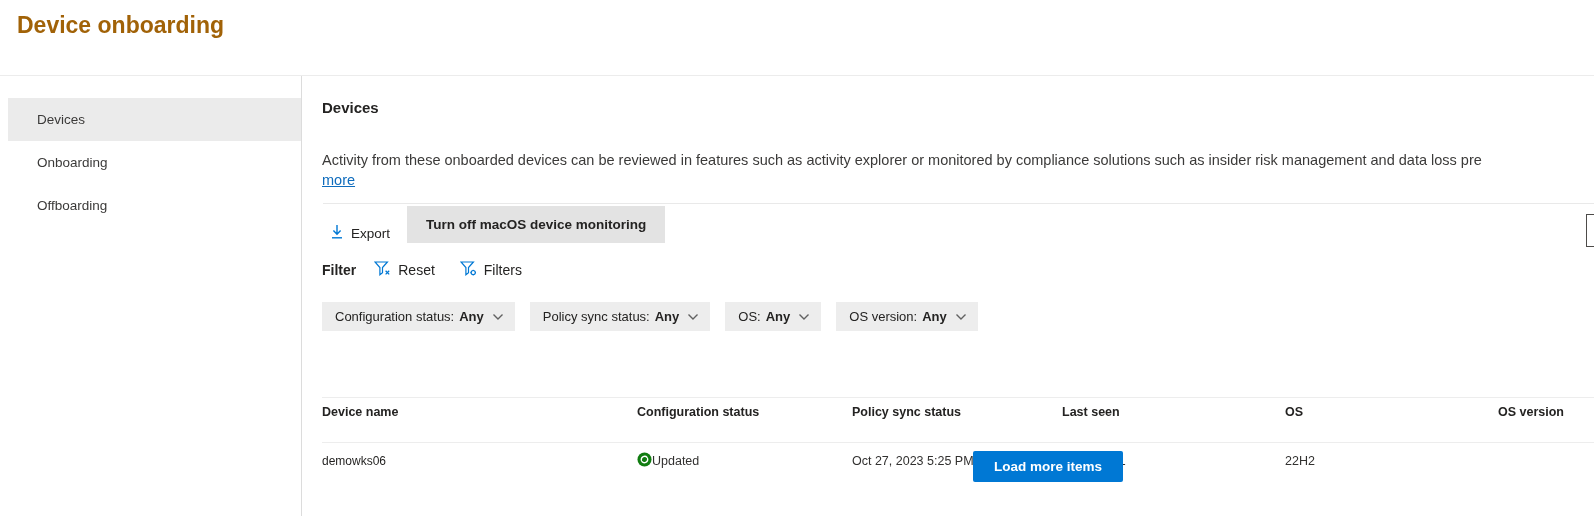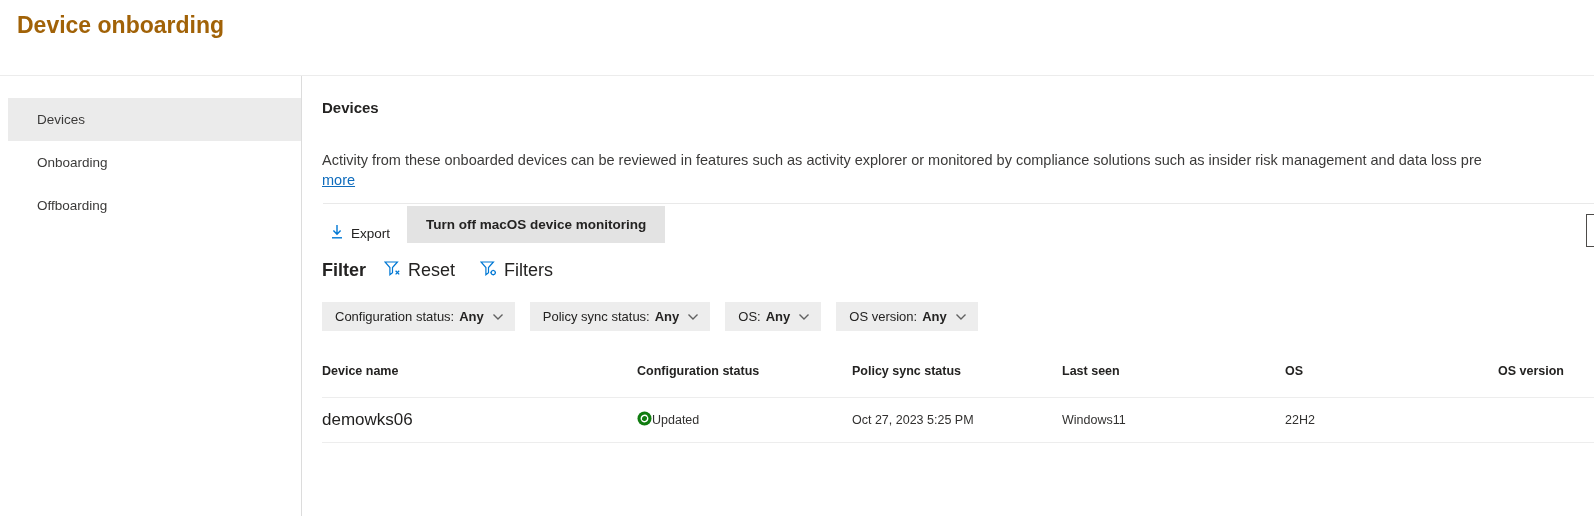--- a/index.html
+++ b/index.html
@@ -36,38 +36,38 @@
   .toolbar { position:absolute; left:19px; top:130px; height:37px; display:flex; align-items:flex-end; }
   .export-btn { display:flex; align-items:center; gap:7px; padding:0 8px; margin-right:9px;
                 font-size:13.5px; color:#242322; cursor:pointer; }
   .gray-btn { height:37px; margin-right:12px; padding:0 19px; background:#e3e3e3; border:none;
               font-family:inherit; font-size:13.5px; font-weight:600; color:#242322; cursor:pointer; }
 
   .search-stub { position:absolute; left:1283px; top:138px; width:60px; height:33px;
                  background:#fff; border:1.5px solid #4d4b49; }
 
   .filter-bar { position:absolute; left:19px; top:185px; height:18px; display:flex; align-items:center;
-                font-size:18px; color:#242322; }
+                font-size:14px; color:#242322; }
   .filter-label { font-weight:700; margin-right:18px; }
   .icon-text { display:flex; align-items:center; gap:7px; margin-right:25px; cursor:pointer; }
 
   .chips { position:absolute; left:19px; top:226px; display:flex; gap:15px; }
   .chip { height:29px; display:inline-flex; align-items:center; padding:0 11px 0 13px;
           background:#ededed; border:none; font-family:inherit; font-size:13px; color:#242322; cursor:pointer; }
   .chip.active { background:#a9d3f0; }
   .chip-value { font-weight:700; margin-left:5px; }
   .chip svg { margin-left:8px; }
 
-  .tbl-grid { display:grid; grid-template-columns:315px 215px 210px 223px 213px 1fr; align-items:center; }
+  .tbl-grid { display:grid; grid-template-columns:315px 215px 210px 223px 213px 1fr; align-items:center;margin-top:41px; }
   .table-header { position:absolute; left:19px; top:288px; width:1272px; font-size:12.5px;
                   font-weight:700; color:#242322; }
   .th { cursor:pointer; }
   .row-divider1 { position:absolute; left:19px; top:321px; width:1272px; height:1px; background:#ededed; }
   .table-row { position:absolute; left:19px; top:322px; width:1272px; height:44px; font-size:12.5px; color:#323130; cursor:pointer; }
-  .device-name { font-size:17px; color:#201f1e; }
+  .device-name { font-size:12px; color:#201f1e; }
   .status { display:flex; align-items:center; }
   .status-na-text { color:#5f5d5b; }
   .row-divider2 { position:absolute; left:19px; top:366px; width:1272px; height:1px; background:#ededed; }
 
   .load-more { position:absolute; left:670px; top:375px; height:31px; padding:0 21px;
                background:#0078d4; color:#fff; border:none; border-radius:2px;
                font-family:inherit; font-size:13.5px; font-weight:700; cursor:pointer; }
 </style>
 </head>
 <body>
@@ -196,13 +196,14 @@
       </span>
       <span>Updated</span>
     </span>
     <span>Oct 27, 2023 5:25 PM</span>
     <span>Windows11</span>
     <span>22H2</span>
   </div>
 
   <div class="row-divider2"></div>
 
+  <button class="load-more">Load more items</button>
 </div>
 
 </body></html>

